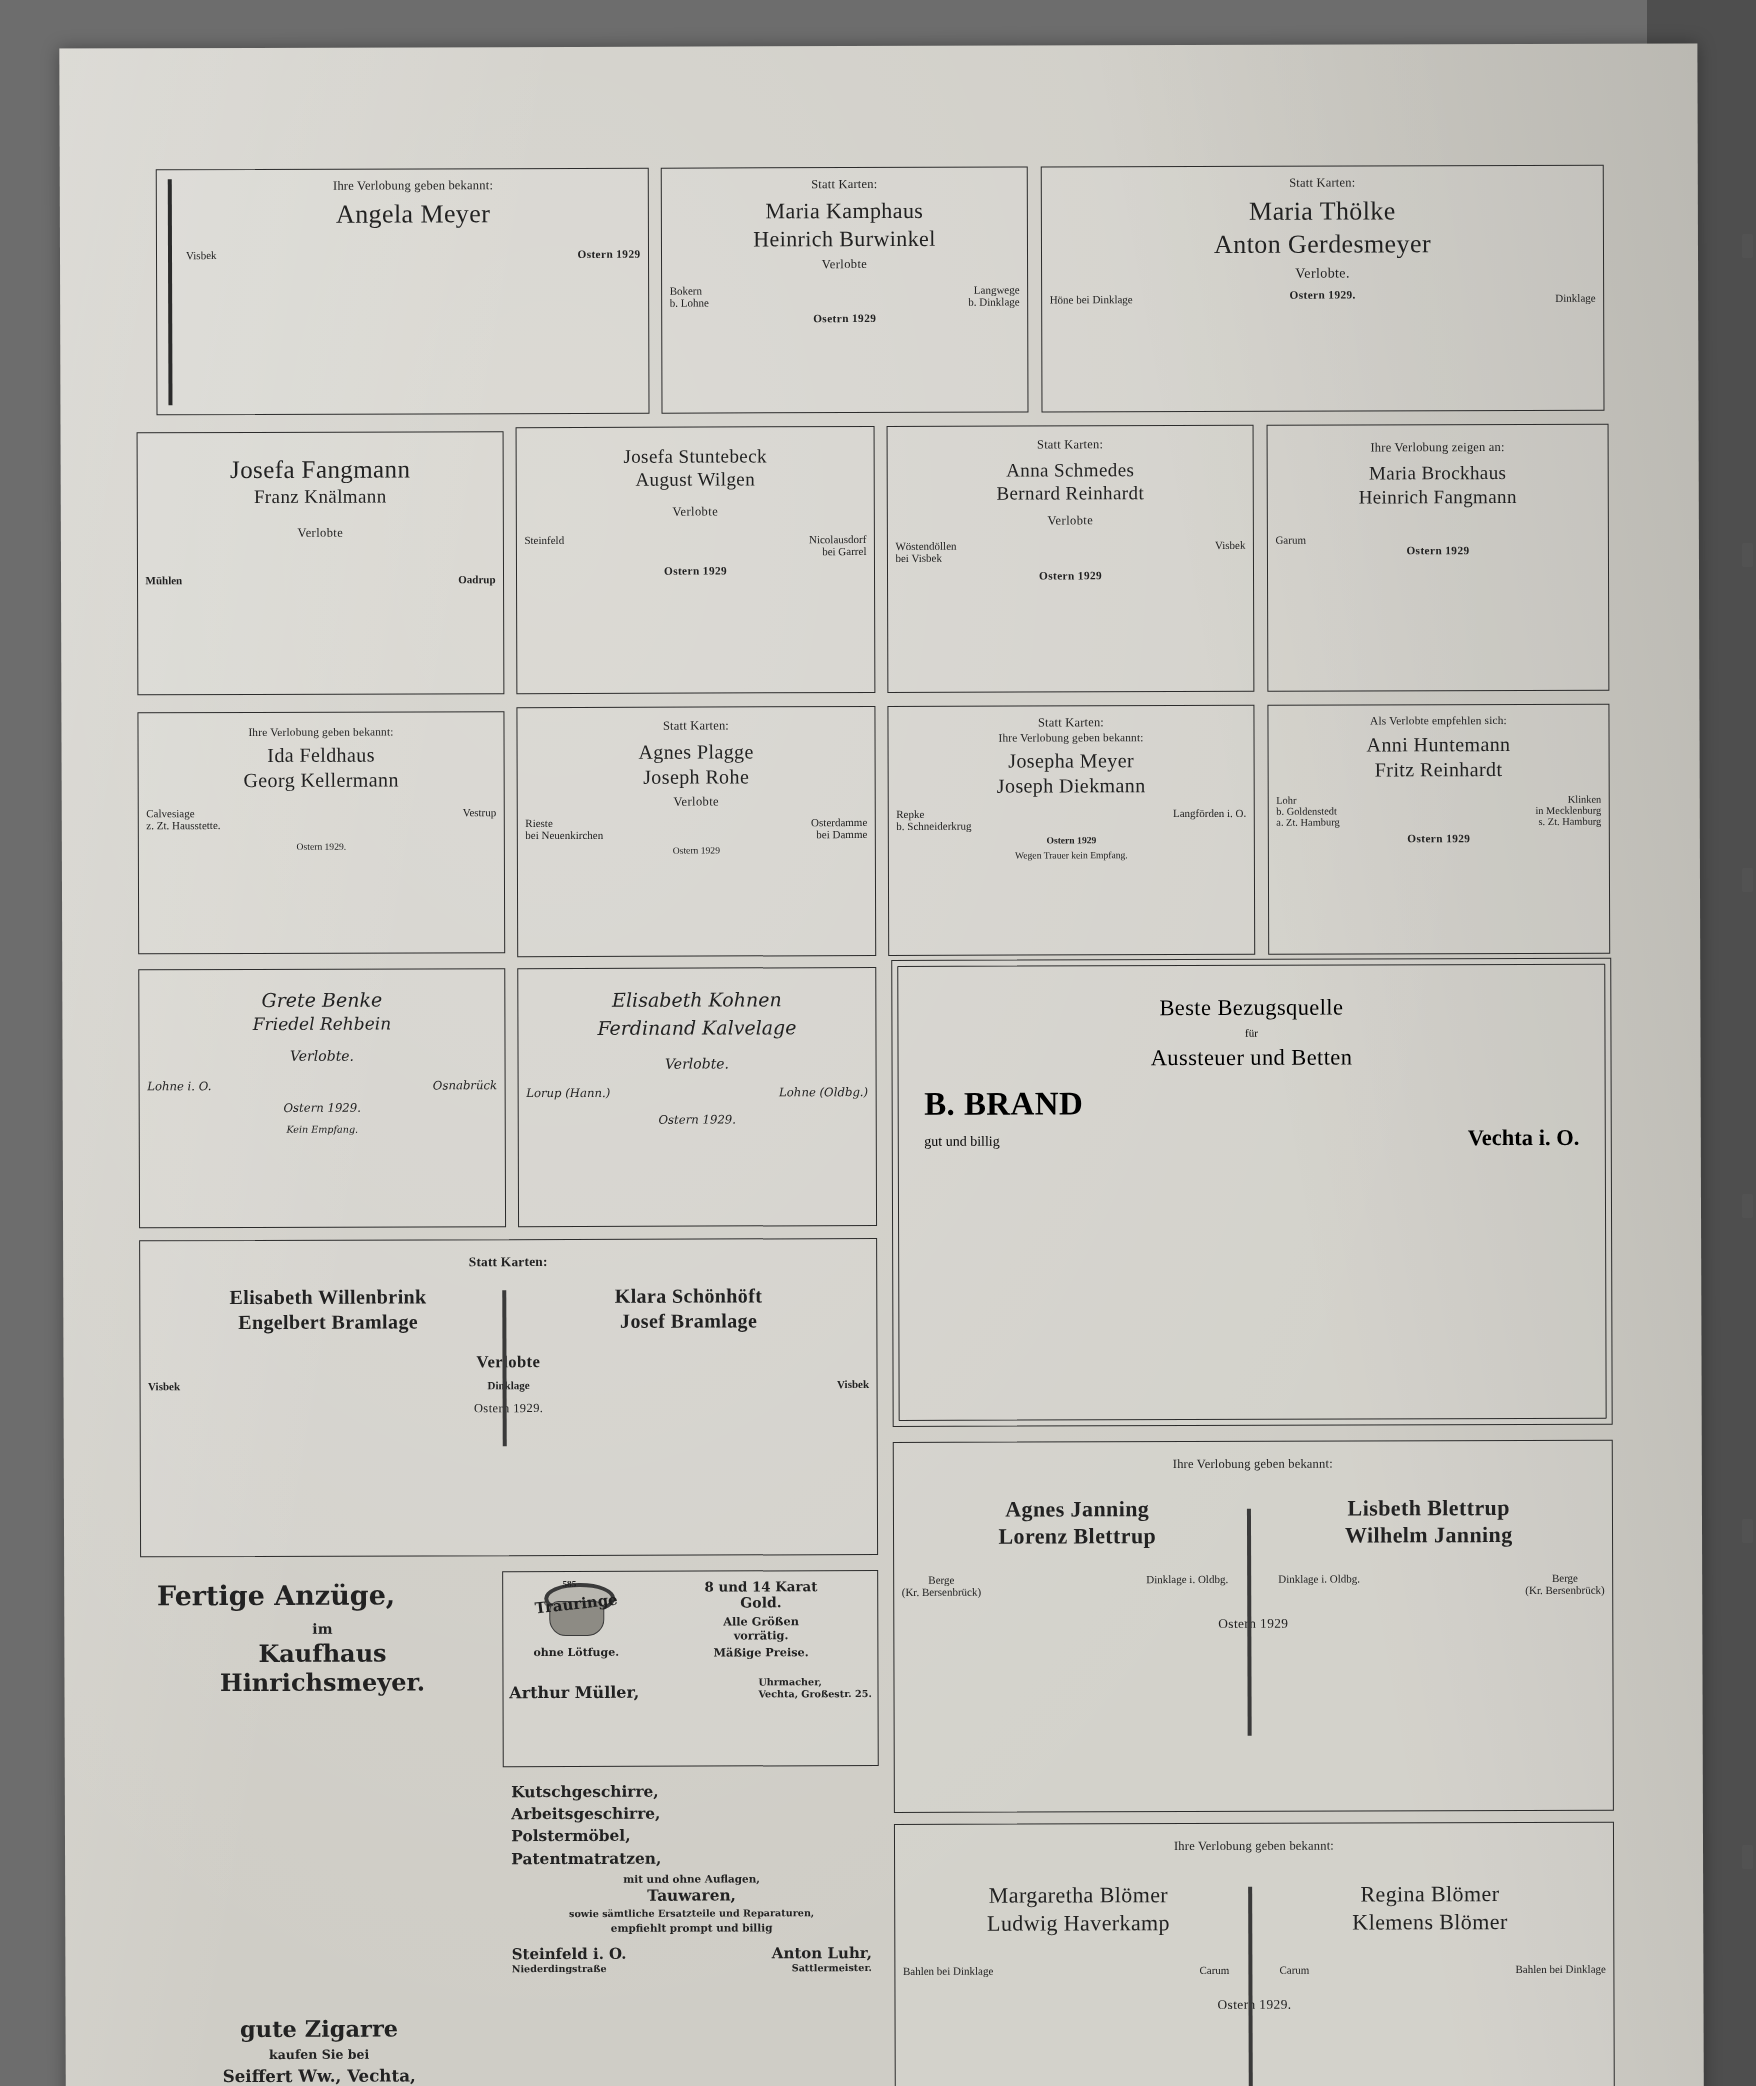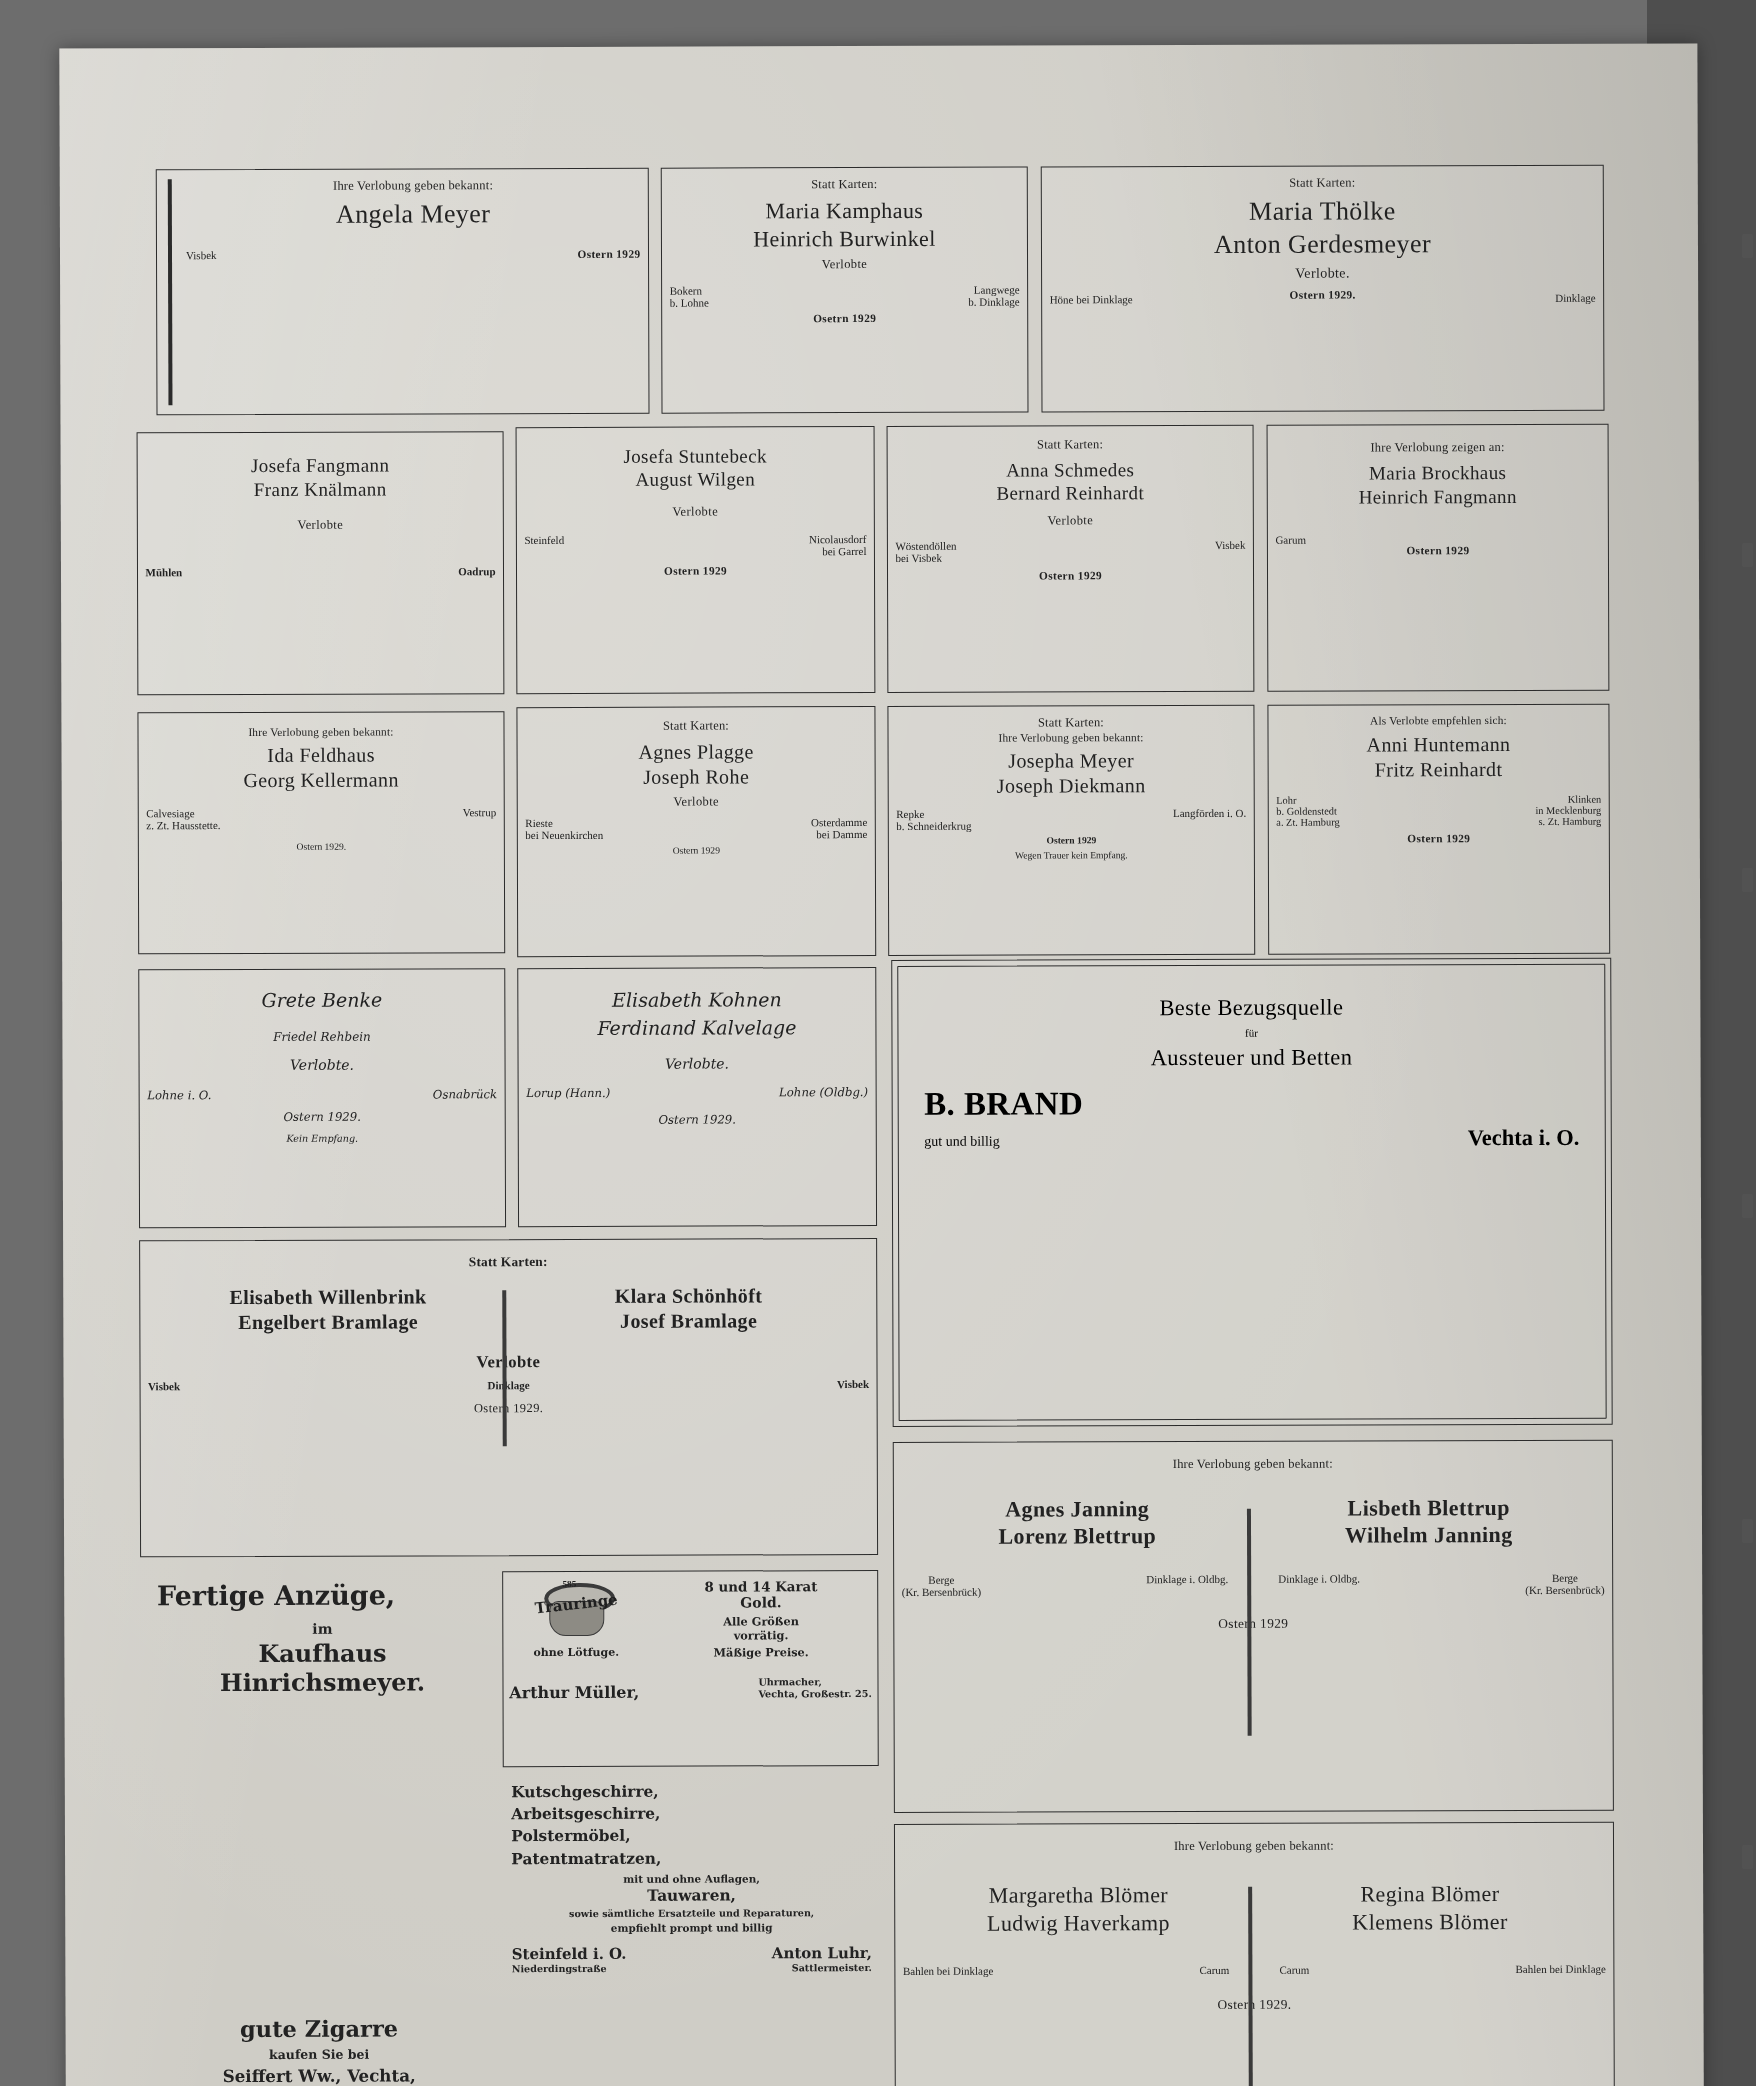--- a/index.html
+++ b/index.html
@@ -157,21 +157,21 @@
           <div class="foot" style="margin-top:11px;">
             <div class="l">Höne bei Dinklage</div>
             <div class="r">Dinklage</div>
           </div>
           <div class="date" style="margin-top:-16px;">Ostern 1929.</div>
         </div>
       </div>
 
       <div class="ad" style="left:5px;top:271px;width:367px;height:263px;">
         <div class="pad" style="padding-top:21px;">
-          <div class="nm" style="font-size:19px;">Josefa Fangmann</div>
+          <div class="nm" style="font-size:25px;">Josefa Fangmann</div>
           <div class="nm" style="font-size:19px;">Franz Knälmann</div>
           <div class="verl" style="margin-top:16.7px;">Verlobte</div>
           <div class="foot" style="margin-top:33px;font-weight:bold;">
             <div class="l">Mühlen</div>
             <div class="r">Oadrup</div>
           </div>
         </div>
       </div>
 
       <div class="ad" style="left:384px;top:267px;width:359px;height:267px;">
@@ -275,21 +275,21 @@
 in Mecklenburg
 s. Zt. Hamburg</div>
           </div>
           <div class="date" style="margin-top:5.8px;">Ostern 1929</div>
         </div>
       </div>
 
       <div class="ad" style="left:5px;top:808px;width:367px;height:259px;">
         <div class="pad script" style="padding-top:16.7px;">
           <div style="font-size:19px;line-height:1.4;">Grete Benke</div>
-          <div style="font-size:12px;line-height:1.4;margin-top:16px;">Friedel Rehbein</div>
+          <div style="font-size:17px;line-height:1.4;">Friedel Rehbein</div>
           <div style="font-size:14px;margin-top:11px;">Verlobte.</div>
           <div class="foot" style="margin-top:15px;font-size:11.7px;">
             <div class="l">Lohne i. O.</div>
             <div class="r">Osnabrück</div>
           </div>
           <div style="font-size:11.7px;margin-top:7.5px;">Ostern 1929.</div>
           <div style="font-size:9.6px;margin-top:9.2px;">Kein Empfang.</div>
         </div>
       </div>
 

